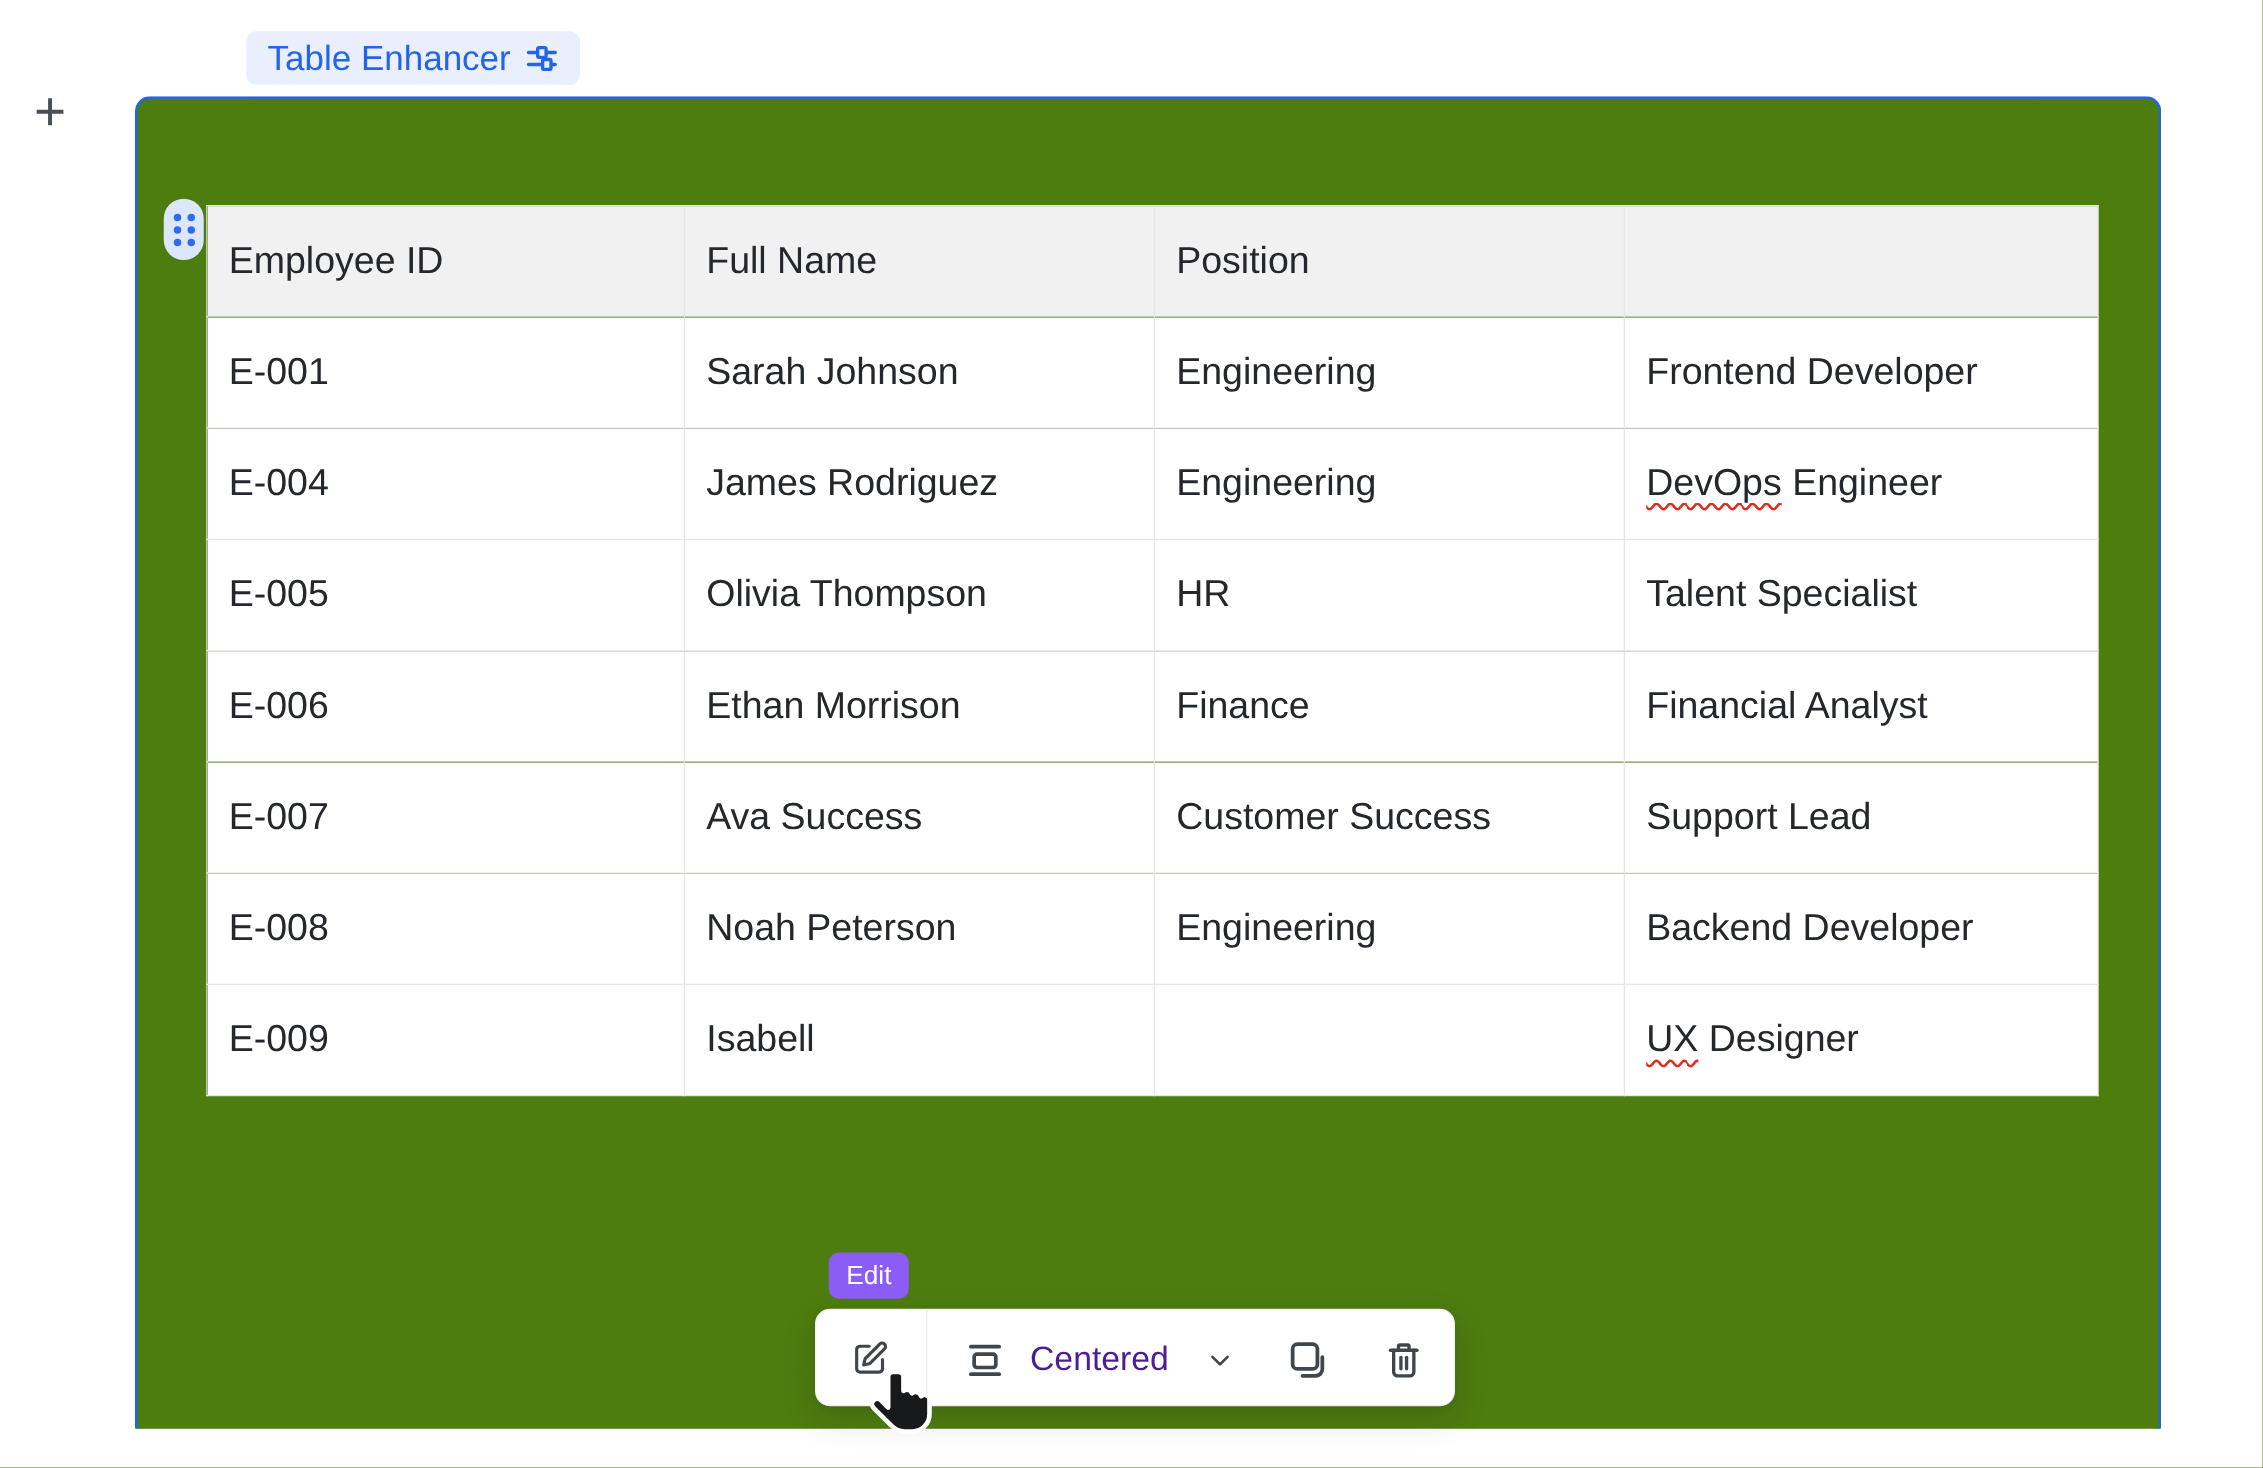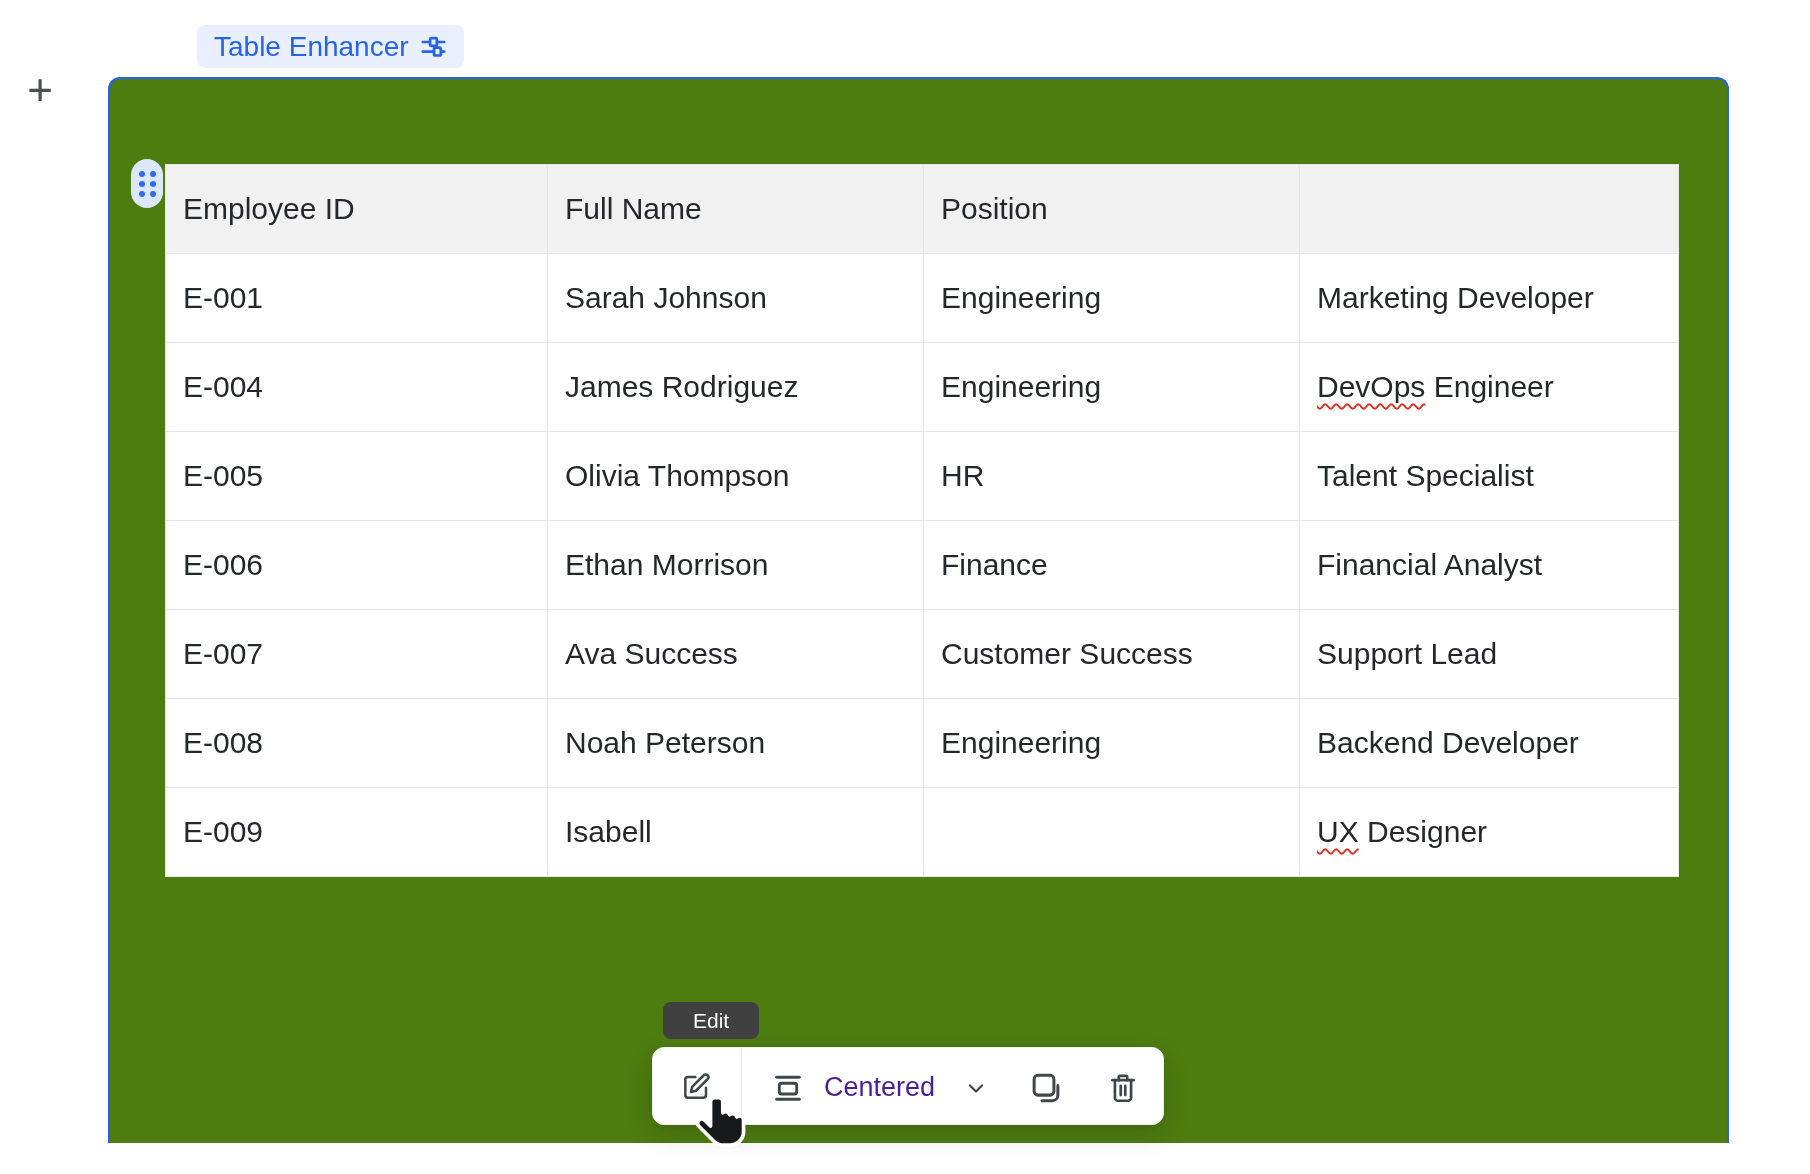--- a/index.html
+++ b/index.html
@@ -71,21 +71,21 @@
   .tb-divider{position:absolute;left:88px;top:0;height:100%;width:0;border-left:1px solid #e9e9eb;}
   .tb-align-icon{left:119px;top:24px;width:32px;height:32px;}
   .tb-align-label{left:171px;top:0;height:78px;font-size:27px;color:#4c1d95;display:flex;align-items:center;cursor:pointer;}
   .tb-chevron{left:311px;top:28px;width:24px;height:24px;}
   .tb-copy{left:374px;top:21px;width:38px;height:38px;}
   .tb-trash{left:452px;top:22px;width:36px;height:36px;}
 
   
   .tooltip{
     position:absolute;left:663px;top:1002px;height:37px;line-height:37px;
-    background:#404040;color:#ffffff;font-size:21px;border-radius:8px;padding:0 30px;
+    background:#8b5cf6;color:#ffffff;font-size:21px;border-radius:8px;padding:0 14px;
   }
 
   
   .cursor{position:absolute;left:694px;top:1094px;pointer-events:none;}
 </style>
 </head>
 <body>
 
 <div class="stage">
 
@@ -119,21 +119,21 @@
             <th>Full Name</th>
             <th>Position</th>
             <th></th>
           </tr>
         </thead>
       <tbody id="emp-body">
           <tr class="drow">
             <td>E-001</td>
             <td>Sarah Johnson</td>
             <td>Engineering</td>
-            <td>Marketing Developer</td>
+            <td>Frontend Developer</td>
           </tr>
           <tr class="drow">
             <td>E-004</td>
             <td>James Rodriguez</td>
             <td>Engineering</td>
             <td><span class="misspell">DevOps</span> Engineer</td>
           </tr>
           <tr class="drow">
             <td>E-005</td>
             <td>Olivia Thompson</td>

